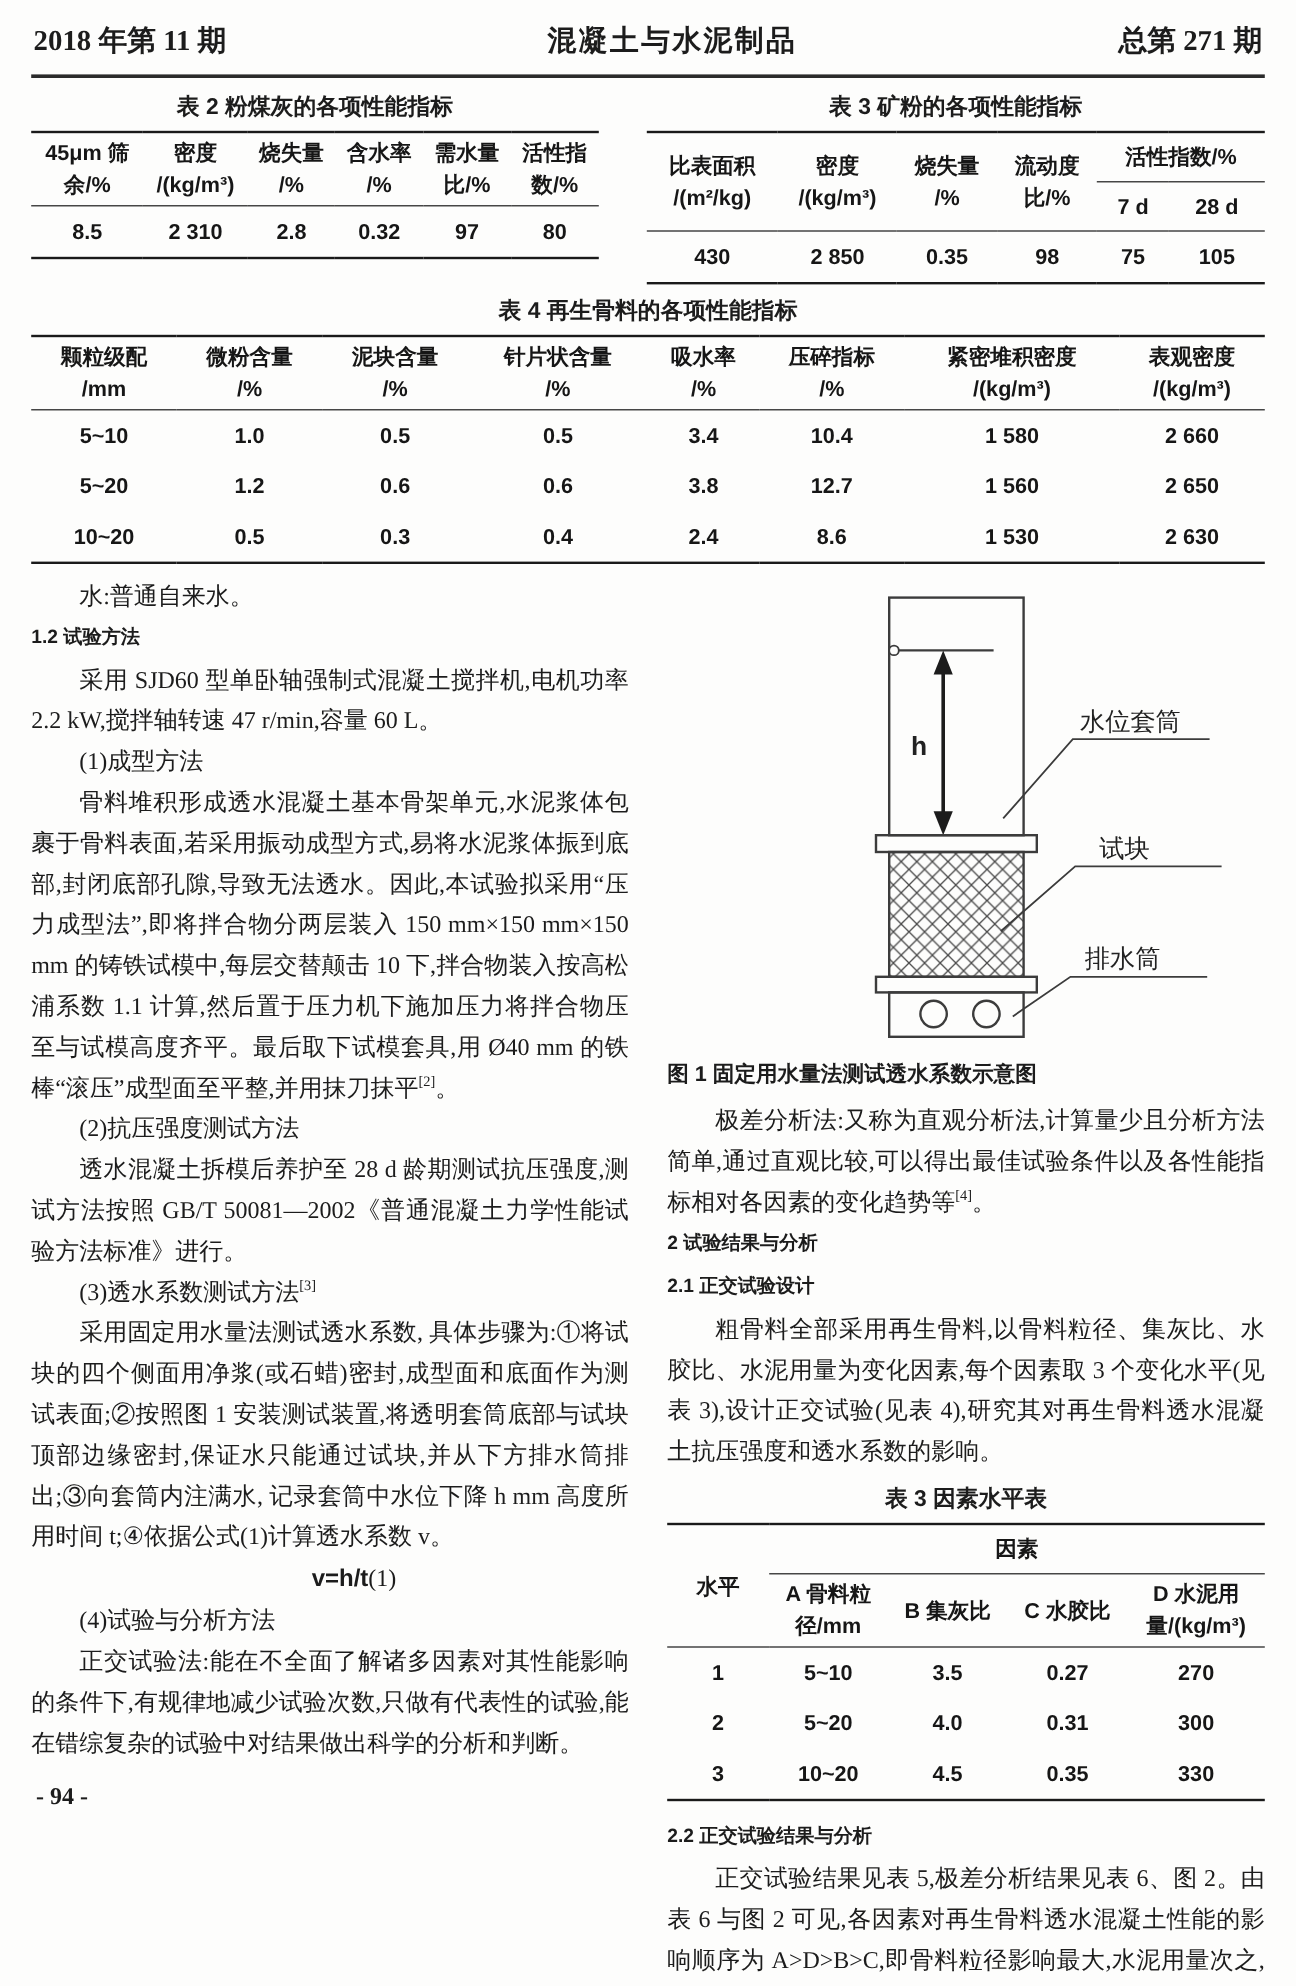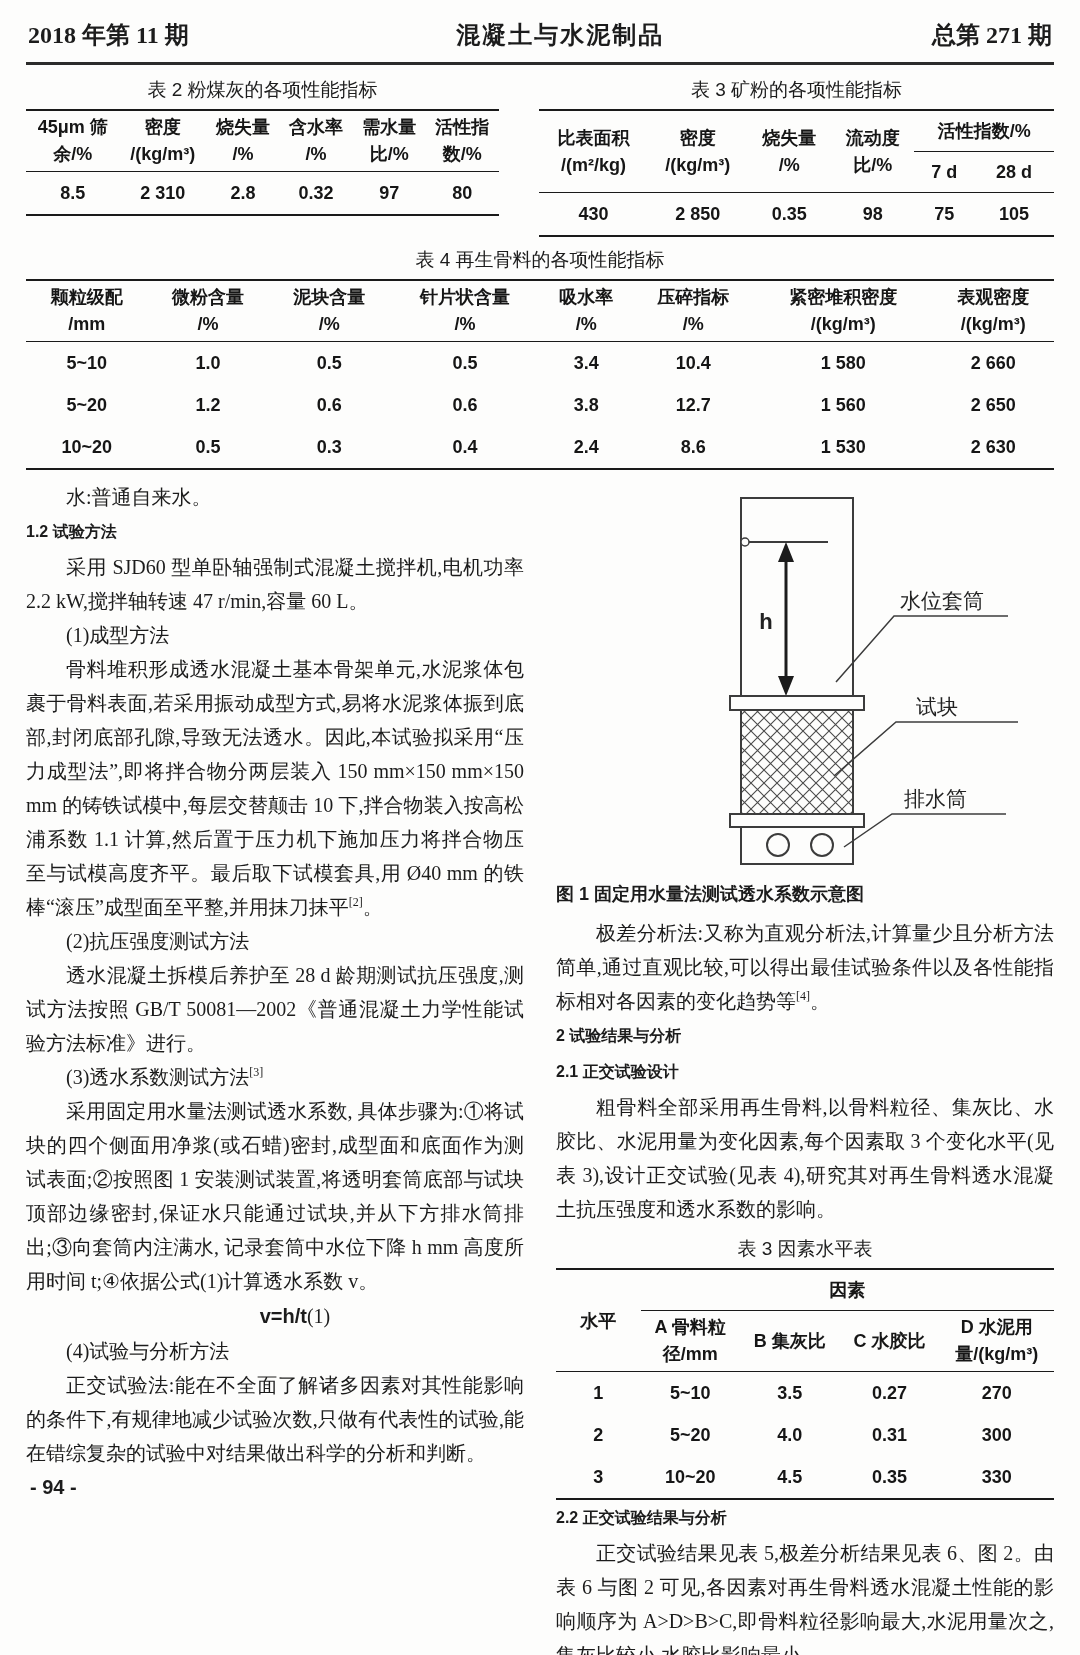--- a/index.html
+++ b/index.html
@@ -14,21 +14,21 @@
   .page-header{
     display:flex;justify-content:space-between;align-items:baseline;
     font-size:24px;font-weight:bold;
     padding:8px 2px 10px 2px;
     border-bottom:3px solid #2b2b2b;
   }
   .page-header .center{letter-spacing:2px;}
   
   .tbl-title{
     text-align:center;font-family:"Liberation Sans","DejaVu Sans",sans-serif;
-    font-weight:normal;font-size:19px;line-height:30px;margin:8px 0 4px 0;
+    font-weight:bold;font-size:19px;line-height:30px;margin:8px 0 4px 0;
   }
   table.sci{
     width:100%;border-collapse:collapse;
     font-family:"Liberation Sans","DejaVu Sans",sans-serif;
     font-weight:bold;font-size:18px;color:#161616;
     border-top:2.4px solid #1a1a1a;border-bottom:2.4px solid #1a1a1a;
   }
   table.sci th,table.sci td{
     padding:3px 2px;text-align:center;vertical-align:middle;font-weight:bold;
   }
@@ -46,22 +46,22 @@
     font-family:"Liberation Sans","DejaVu Sans",sans-serif;
     font-weight:bold;font-size:16px;line-height:36px;
   }
   sup.ref{font-size:12px;line-height:0;}
   .formula-row{display:flex;justify-content:center;line-height:36px;}
   .formula-row .expr{
     font-family:"Liberation Sans","DejaVu Sans",sans-serif;
     font-weight:bold;padding-left:2em;
   }
   .page-num{
-    font-family:Liberation Sans, sans-serif;
-    font-weight:bold;padding-left:4px;
+    font-family:Liberation Serif, serif;
+    font-weight:bold;margin-top:10px;padding-left:4px;
   }
   
   .figure-wrap{margin:4px 0 0 0;}
   .fig-caption{
     text-align:left;font-family:"Liberation Sans","DejaVu Sans",sans-serif;
     font-weight:bold;font-size:18px;line-height:32px;margin:2px 0 6px 0;
   }
   svg text{font-family:"Liberation Serif","DejaVu Serif",serif;font-size:21px;fill:#222;}
   svg text.dim{font-family:"Liberation Sans","DejaVu Sans",sans-serif;font-weight:bold;font-size:22px;}
 </style>
@@ -347,18 +347,18 @@
               <td>3</td>
               <td>10~20</td>
               <td>4.5</td>
               <td>0.35</td>
               <td>330</td>
             </tr>
           </tbody>
         </table>
       </div>
 
-      <p class="sec-head" style="margin-top:0;">2.2  正交试验结果与分析</p>
+      <p class="sec-head" style="margin-top:12px;">2.2  正交试验结果与分析</p>
       <p class="indent">正交试验结果见表 5,极差分析结果见表 6、图 2。由表 6 与图 2 可见,各因素对再生骨料透水混凝土性能的影响顺序为 A&gt;D&gt;B&gt;C,即骨料粒径影响最大,水泥用量次之,集灰比较小,水胶比影响最小。</p>
 
     </div>
   </div>
 </div>
 
 </body></html>

